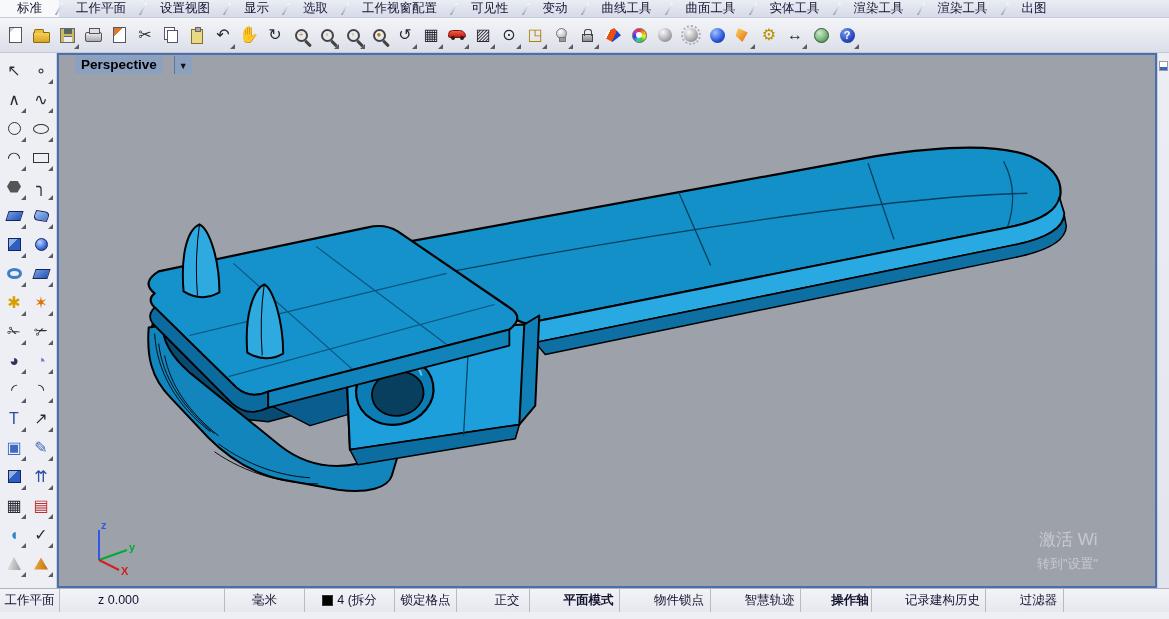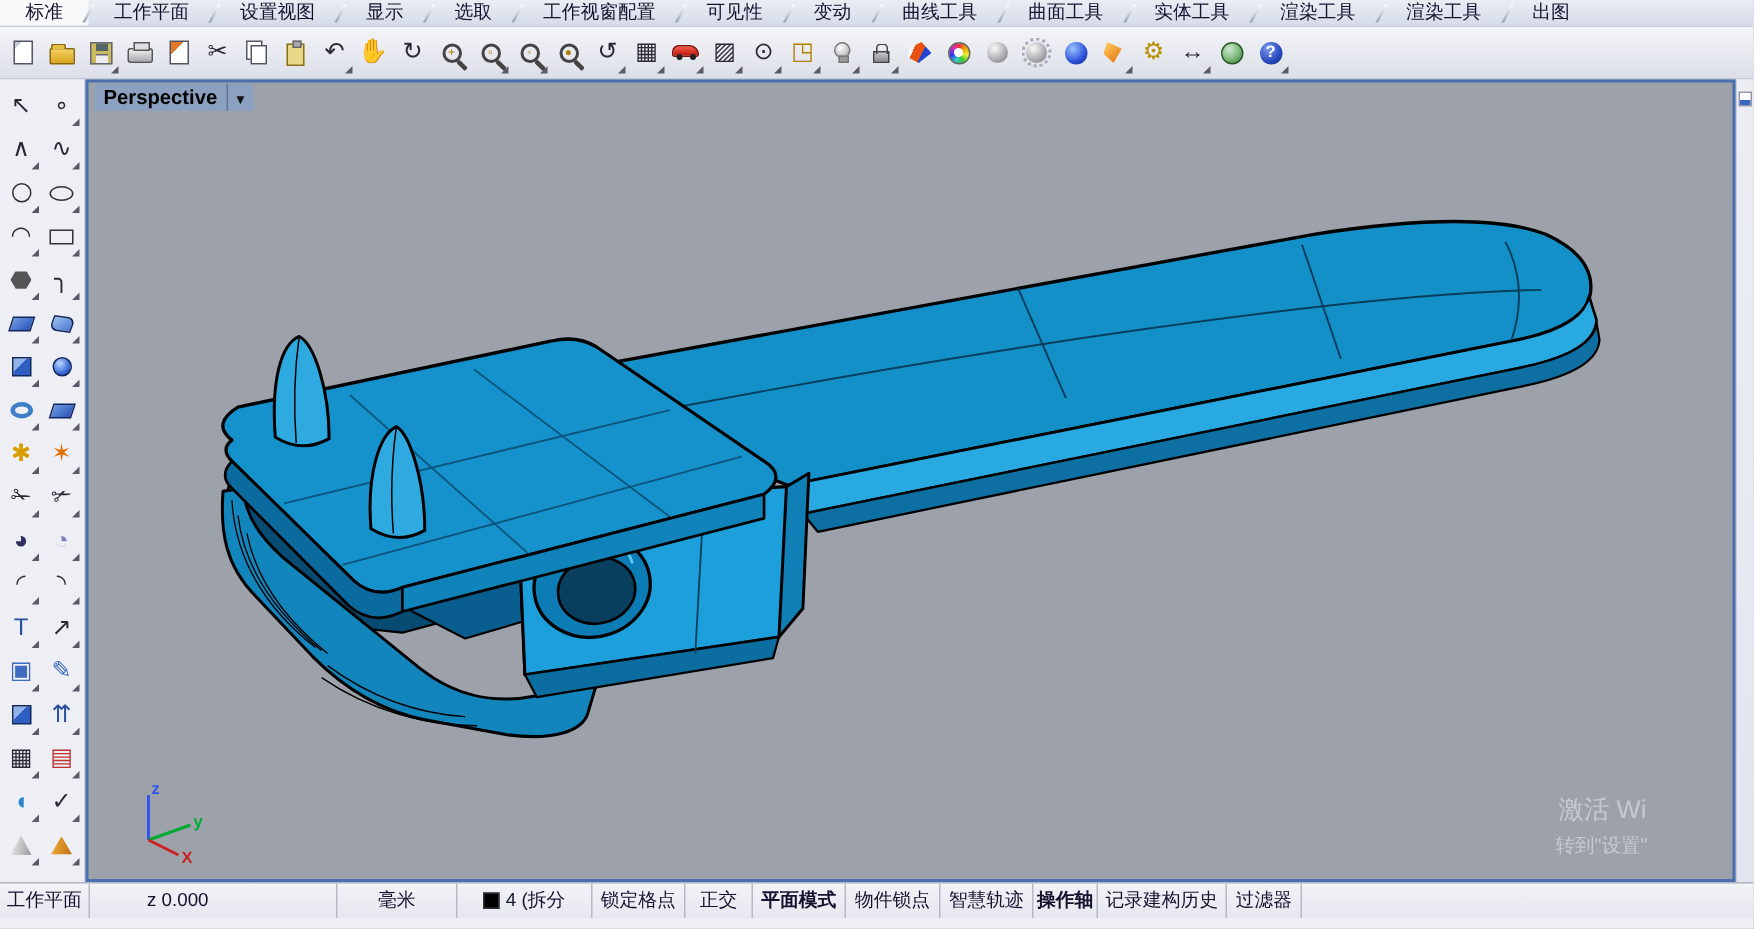--- a/index.html
+++ b/index.html
@@ -69,21 +69,21 @@
   .shape-cone .shp{ width:14px;height:13px;clip-path:polygon(50% 0,100% 100%,0 100%);background:linear-gradient(100deg,#EEE,#999); }
   .shape-pyramid .shp{ width:14px;height:12px;clip-path:polygon(50% 0,100% 100%,0 100%);background:linear-gradient(100deg,#F0B040,#C07010); }
 
   
   .main { display:flex; height:535px; }
   .sidebar { width:57px; background:#EDEFF4; border-right:1px solid #C9CEDB;
     display:grid; grid-template-columns:27px 27px; justify-content:center;
     align-content:start; padding-top:3px; row-gap:0; }
   .viewport { position:relative; width:1100px; height:535px; overflow:hidden;
     background:#9DA2AA; border:2px solid #4A6FAE; }
-  .vp-titlebar { position:absolute; top:1px; left:4px; display:flex; z-index:5; }
+  .vp-titlebar { position:absolute; top:1px; left:16px; display:flex; z-index:5;gap:11px; }
   .vp-title { background:#8CA0BF; color:#000; font-weight:bold; font-size:13.5px;
     padding:1px 6px 2px; }
   .vp-dd { background:#8CA0BF; border-left:1px solid #5F placeholder; }
   .vp-dd { background:#8CA0BF; border-left:1px solid #5F7396; color:#111;
     font-size:9px; padding:3px 4px 2px; display:flex; align-items:center; }
   .model-svg { position:absolute; inset:0; width:100%; height:100%; }
   .gizmo { position:absolute; left:22px; bottom:10px; }
   .watermark { position:absolute; color:rgba(255,255,255,0.42); z-index:4; white-space:nowrap; }
   .wm1 { left:980px; top:473px; font-size:17px; }
   .wm2 { left:978px; top:500px; font-size:13px; }
@@ -97,21 +97,21 @@
     border-top:1px solid #AEB2BE; font-size:12.5px; color:#13132E; }
   .cell { display:flex; align-items:center; justify-content:center;
     border-right:1px solid #B6BAC6; height:100%; white-space:nowrap; overflow:hidden; }
   .cell.bold .txt { font-weight:bold; }
   .swatch { display:inline-block; width:11px; height:11px; margin-right:4px; border:1px solid #333; }
   .sb-left .cell:nth-child(1){ width:60px; }
   .sb-left .cell:nth-child(2){ width:165px; justify-content:flex-start; padding-left:38px; }
   .sb-left .cell:nth-child(3){ width:80px; }
   .sb-left .cell:nth-child(4){ width:90px; }
   .sb-left .cell:nth-child(5){ width:175px; justify-content:flex-end; padding-left:10px; }
-  .sb-right { display:flex; }
+  .sb-right { display:flex;gap:28px; }
   .sb-right .cell:nth-child(1){ width:62px; }
   .sb-right .cell:nth-child(2){ width:45px; }
   .sb-right .cell:nth-child(3){ width:62px; }
   .sb-right .cell:nth-child(4){ width:63px; }
   .sb-right .cell:nth-child(5){ width:62px; }
   .sb-right .cell:nth-child(6){ width:43px; }
   .sb-right .cell:nth-child(7){ width:86px; }
   .sb-right .cell:nth-child(8){ width:50px; }
   .sb-right .cell:nth-child(9){ width:126px; border-right:none; }
 </style>

